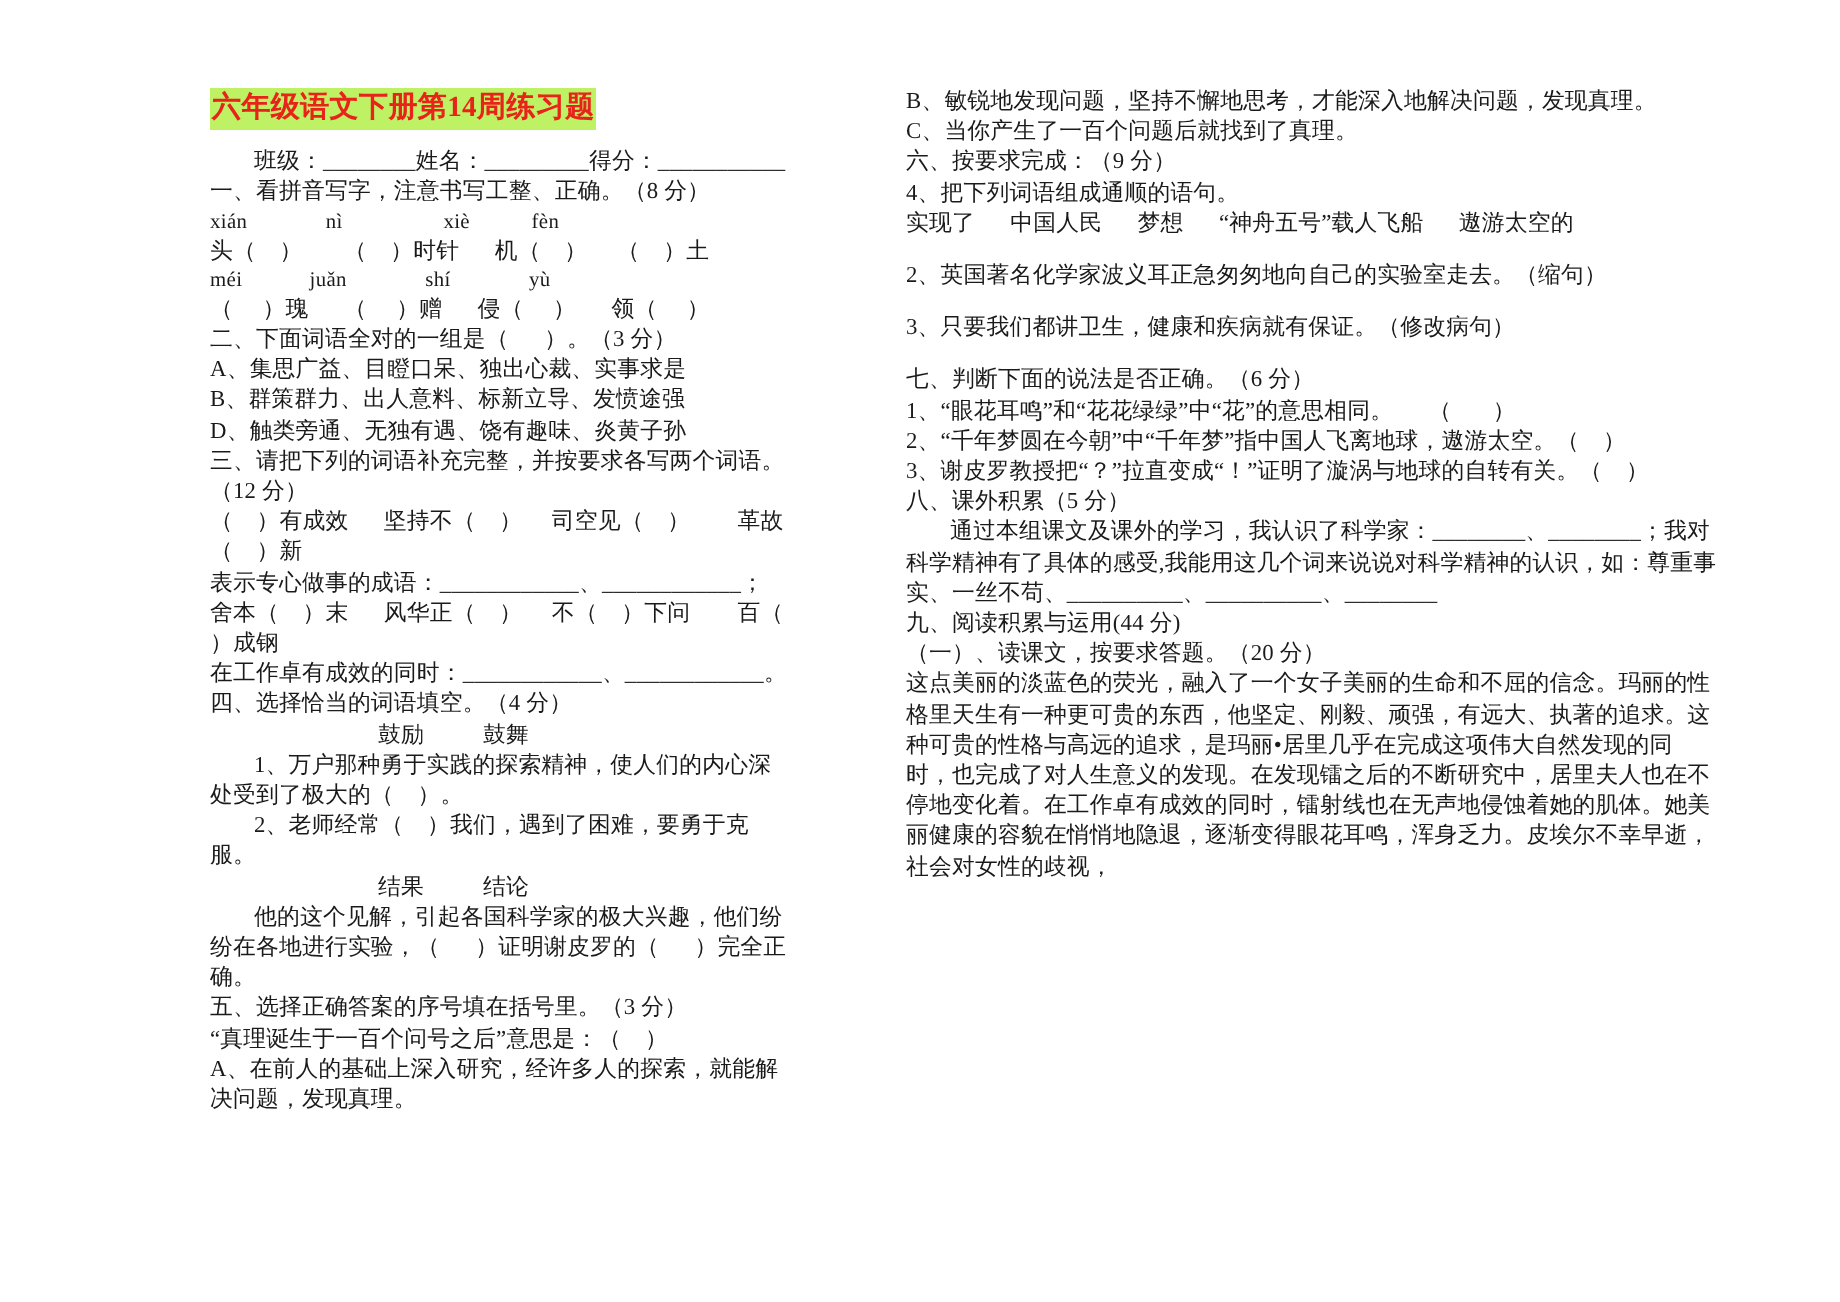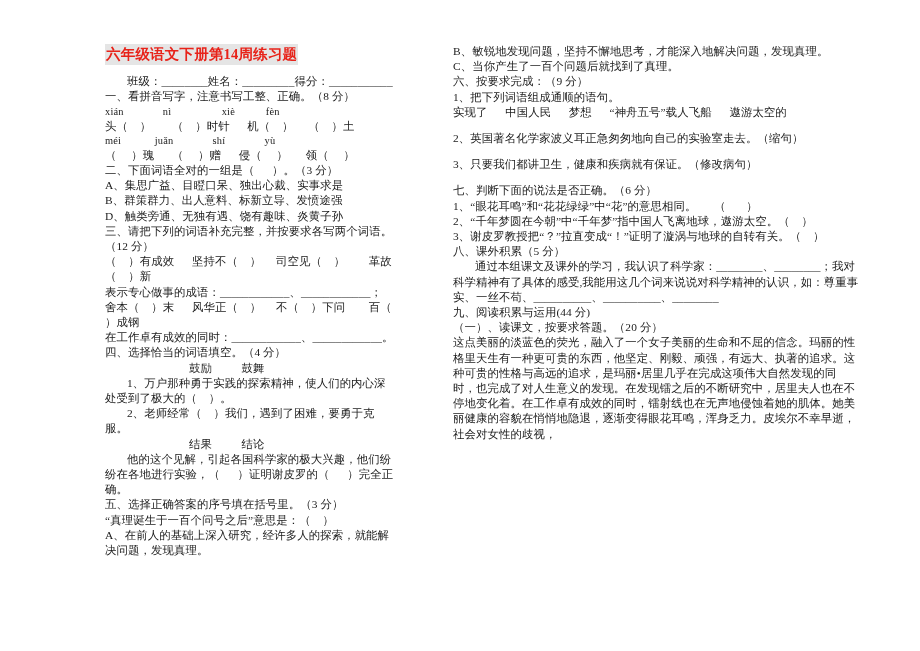--- a/index.html
+++ b/index.html
@@ -70,21 +70,21 @@
   .spacer-md { height: 11px; }
 </style>
 </head>
 <body>
 
 <div class="page">
   <div class="columns">
 
     <div class="col col-left">
 
-      <div class="doc-title" style="color: rgb(232, 35, 26); background: #e5e5e5; text-align: right;">六年级语文下册第14周练习题</div>
+      <div class="doc-title" style="color: rgb(232, 35, 26); background: #bef264; text-align: right;">六年级语文下册第14周练习题</div>
 
       <div class="line indent1">班级：________姓名：_________得分：___________</div>
 
       <div class="line">一、看拼音写字，注意书写工整、正确。（8 分）</div>
       <div class="line pinyin">xián              nì                  xiè           fèn</div>
       <div class="line">头（    ）       （    ）时针      机（    ）     （    ）土</div>
       <div class="line pinyin">méi            juǎn              shí              yù</div>
       <div class="line">（     ）瑰      （     ）赠      侵（     ）      领（     ）</div>
 
       <div class="line">二、下面词语全对的一组是（      ）。（3 分）</div>
@@ -110,21 +110,21 @@
       <div class="line">A、在前人的基础上深入研究，经许多人的探索，就能解决问题，发现真理。</div>
 
     </div>
 
     <div class="col col-right">
 
       <div class="line">B、敏锐地发现问题，坚持不懈地思考，才能深入地解决问题，发现真理。</div>
       <div class="line">C、当你产生了一百个问题后就找到了真理。</div>
 
       <div class="line">六、按要求完成：（9 分）</div>
-      <div class="line">1、把下列词语组成通顺的语句。</div>
+      <div class="line">4、把下列词语组成通顺的语句。</div>
       <div class="line">实现了      中国人民      梦想      “神舟五号”载人飞船      遨游太空的</div>
       <div class="spacer-md"></div>
       <div class="line">2、英国著名化学家波义耳正急匆匆地向自己的实验室走去。（缩句）</div>
       <div class="spacer-md"></div>
       <div class="line">3、只要我们都讲卫生，健康和疾病就有保证。（修改病句）</div>
       <div class="spacer-md"></div>
 
       <div class="line">七、判断下面的说法是否正确。（6 分）</div>
       <div class="line">1、“眼花耳鸣”和“花花绿绿”中“花”的意思相同。      （       ）</div>
       <div class="line">2、“千年梦圆在今朝”中“千年梦”指中国人飞离地球，遨游太空。（    ）</div>

